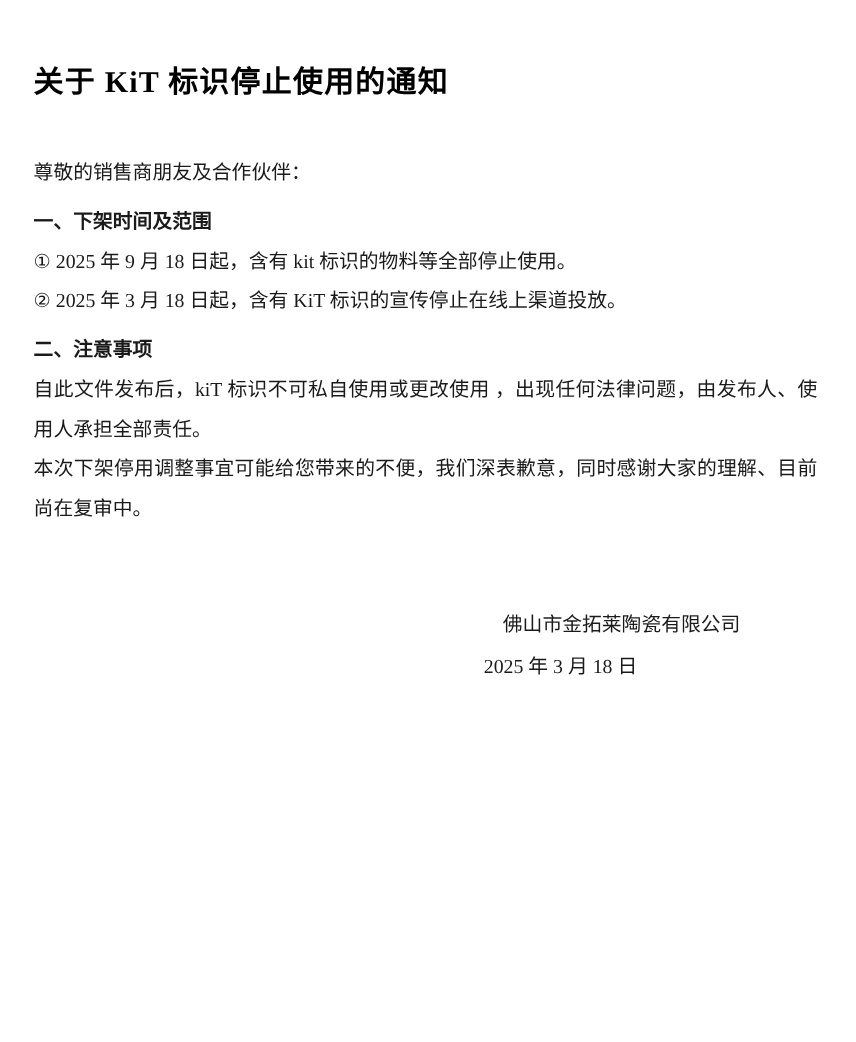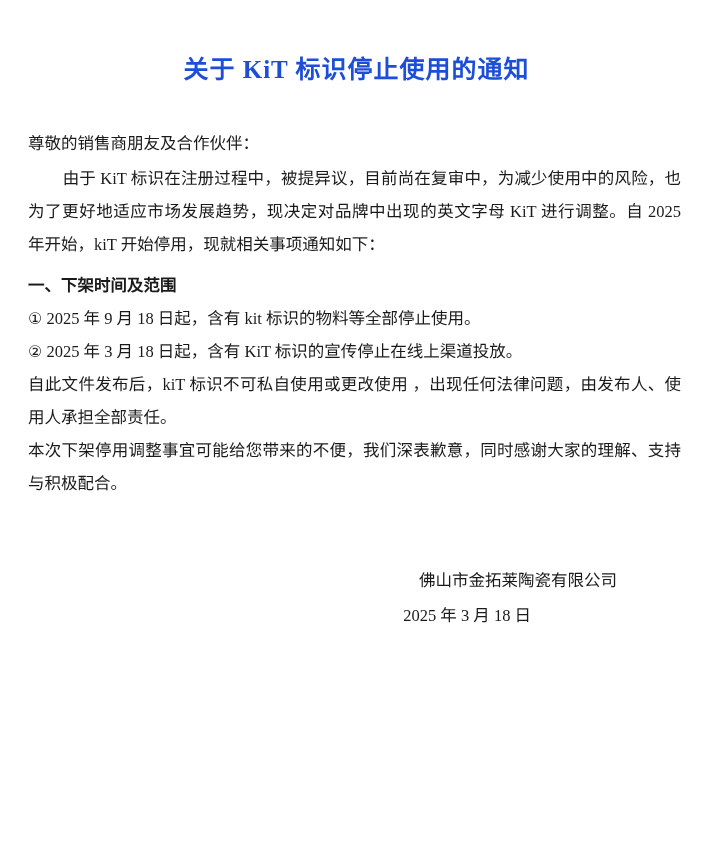--- a/index.html
+++ b/index.html
@@ -16,27 +16,26 @@
   }
   .page {
     position: relative;
     width: 713px;
     height: 868px;
     box-sizing: border-box;
     padding: 34px 28px 0 28px;
     background: #ffffff;
   }
   .doc-title {
-    text-align: center;
     font-size: 25px;
     font-weight: bold;
     letter-spacing: 1px;
     margin: 18px 0 0 0;
     line-height: 1.4;
-    color: #1d4ed8;
+    color: #000000;
   }
   .body-block {
     margin-top: 40px;
   }
   p {
     margin: 0 4px 0 0;
     font-size: 16.5px;
     line-height: 2.0;
     color: #1a1a1a;
   }
@@ -83,38 +82,38 @@
 <body>
 
 <div class="page">
 
   <h1 class="doc-title">关于 KiT 标识停止使用的通知</h1>
 
   <div class="body-block">
 
     <p class="salutation">尊敬的销售商朋友及合作伙伴：</p>
 
-    <p class="para-indent">由于 KiT 标识在注册过程中，被提异议，目前尚在复审中，为减少使用中的风险，也为了更好地适应市场发展趋势，现决定对品牌中出现的英文字母 KiT 进行调整。自 2025 年开始，kiT 开始停用，现就相关事项通知如下：</p>
 
     <p class="section-head">一、下架时间及范围</p>
 
     <p class="list-item">
       <span class="circ">①</span>
       <span>2025 年 9 月 18 日起，含有 kit 标识的物料等全部停止使用。</span>
     </p>
 
     <p class="list-item">
       <span class="circ">②</span>
       <span>2025 年 3 月 18 日起，含有 KiT 标识的宣传停止在线上渠道投放。</span>
     </p>
 
+    <p class="section-head">二、注意事项</p>
 
     <p class="note-para">自此文件发布后，kiT 标识不可私自使用或更改使用 ，出现任何法律问题，由发布人、使用人承担全部责任。</p>
 
-    <p class="note-para">本次下架停用调整事宜可能给您带来的不便，我们深表歉意，同时感谢大家的理解、支持与积极配合。</p>
+    <p class="note-para">本次下架停用调整事宜可能给您带来的不便，我们深表歉意，同时感谢大家的理解、目前尚在复审中。</p>
 
 
 
   </div>
 
   <div class="signature">
     <div class="line">佛山市金拓莱陶瓷有限公司</div>
     <div class="line sig-date">2025 年 3 月 18 日</div>
   </div>
 

